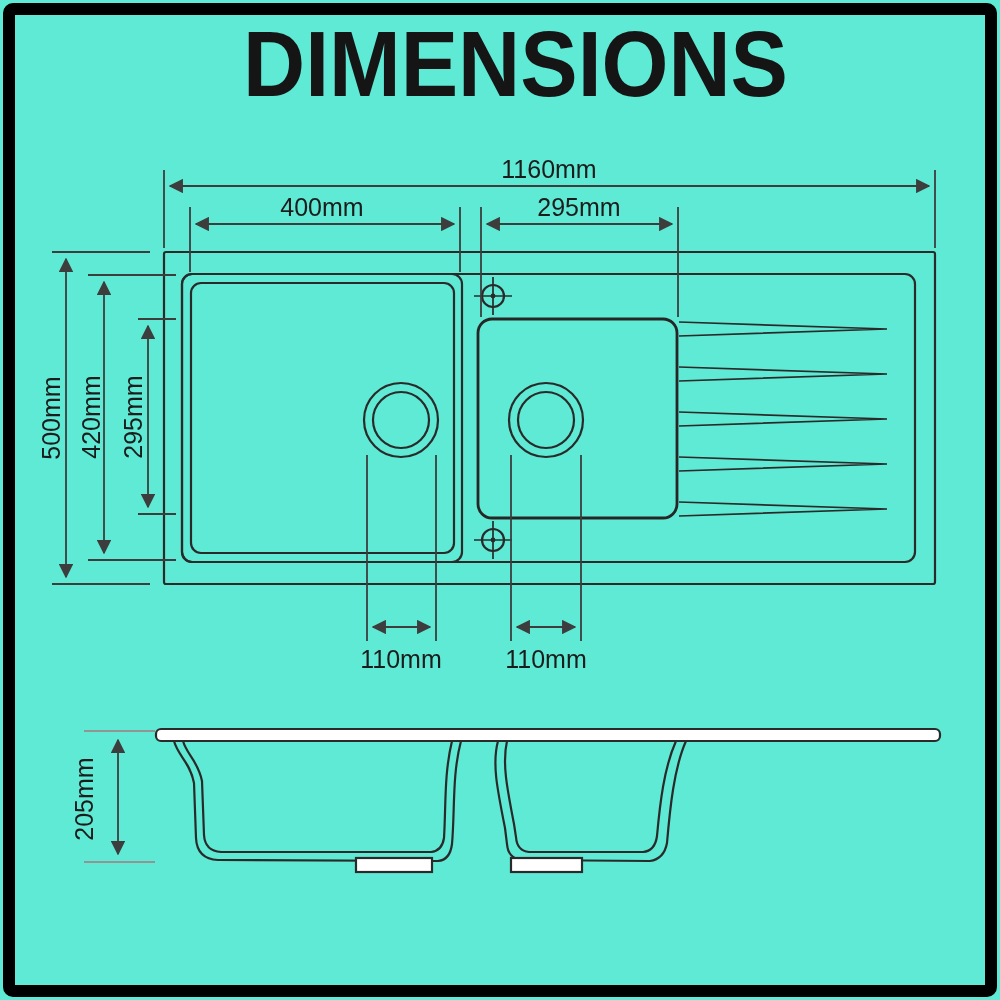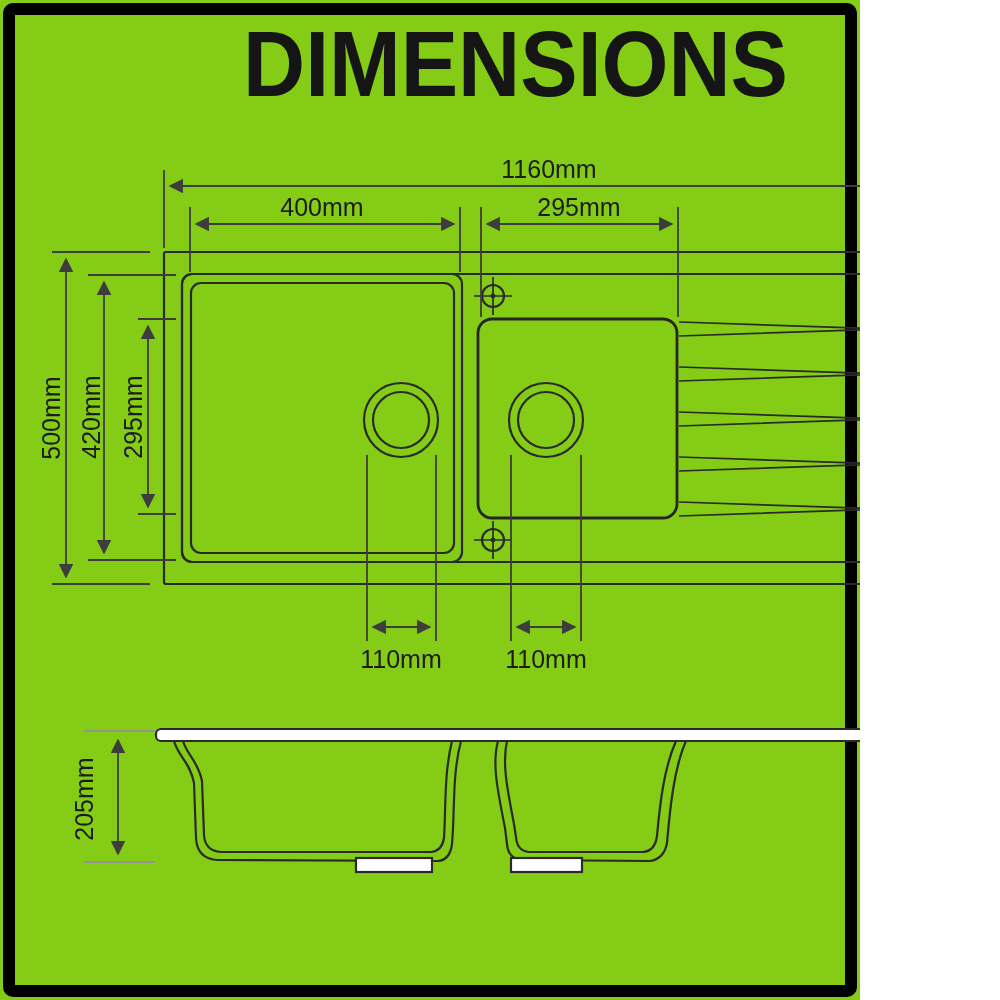--- a/index.html
+++ b/index.html
@@ -1,16 +1,16 @@
 <!DOCTYPE html>
 <html><head>
 <meta charset="utf-8">
 <style>
   html,body{margin:0;padding:0;background:#ffffff;}
-  .canvas{position:relative;width:860px;height:1000px;background:#84cc16;overflow:hidden;
+  .canvas{position:relative;width:1000px;height:1000px;background:#5eead4;overflow:hidden;
           font-family:"Liberation Sans",sans-serif;}
   .frame{position:absolute;inset:3px;border:12px solid #000;border-radius:10px;}
   svg{position:absolute;left:0;top:0;}
   .title{font:bold 92px "Liberation Sans",sans-serif;fill:#151515;}
   .dim{font:25px "Liberation Sans",sans-serif;fill:#1c1c1c;}
   .ln{stroke:#2a2a2a;stroke-width:2.2;fill:none;}
   .lnthick{stroke:#262626;stroke-width:2.8;fill:none;}
   .lnthin{stroke:#2a2a2a;stroke-width:1.7;fill:none;}
   .ext{stroke:#3d3d3d;stroke-width:1.8;fill:none;}
   .extgray{stroke:#949494;stroke-width:2;fill:none;}

